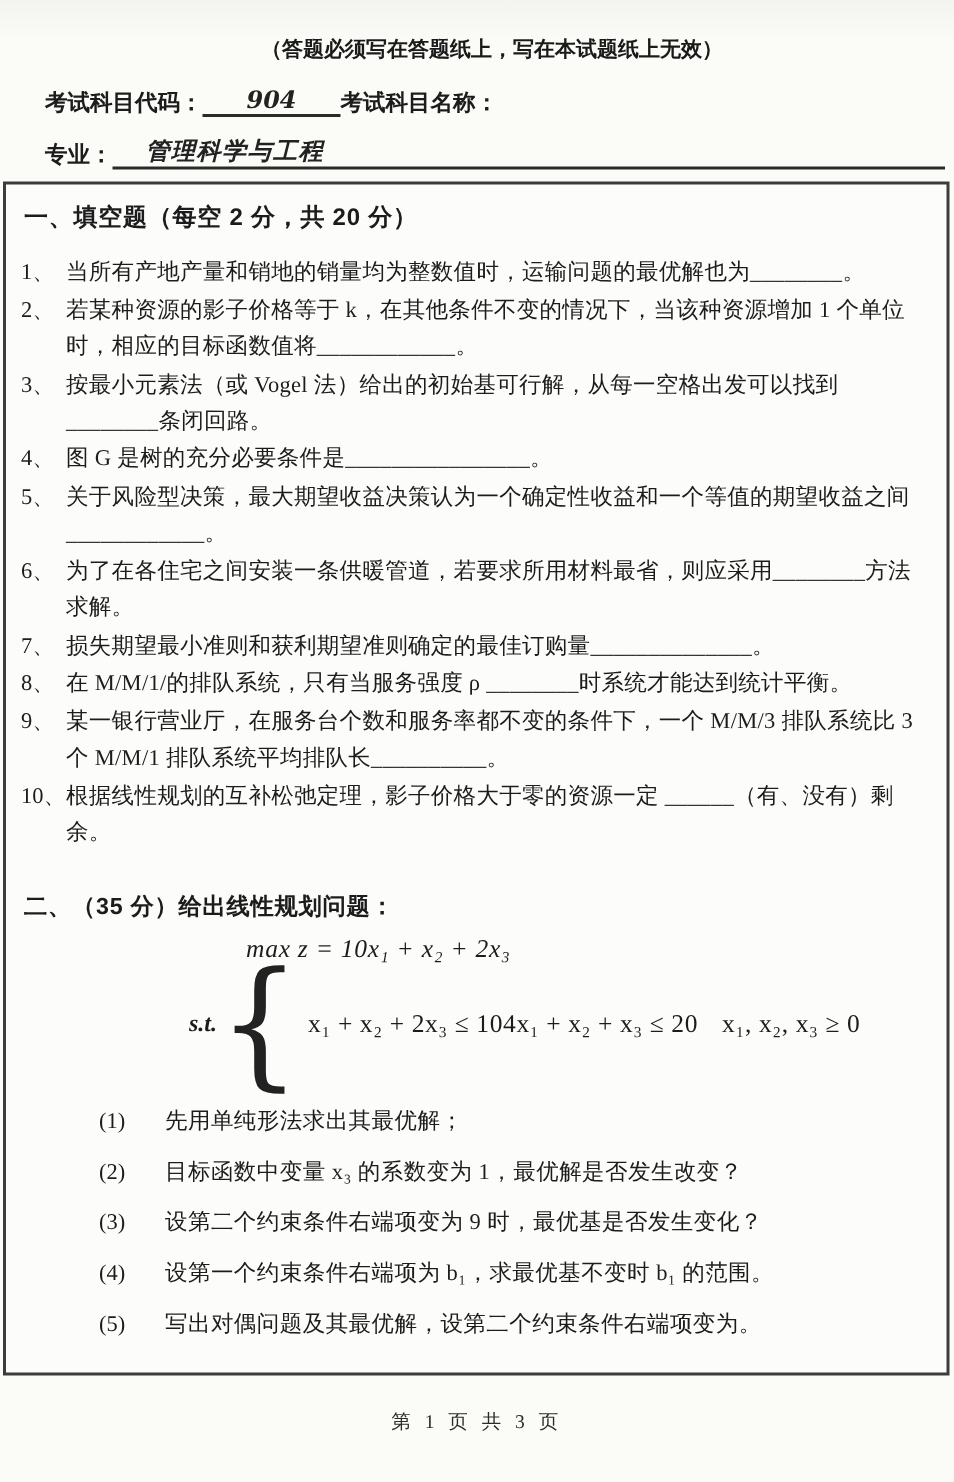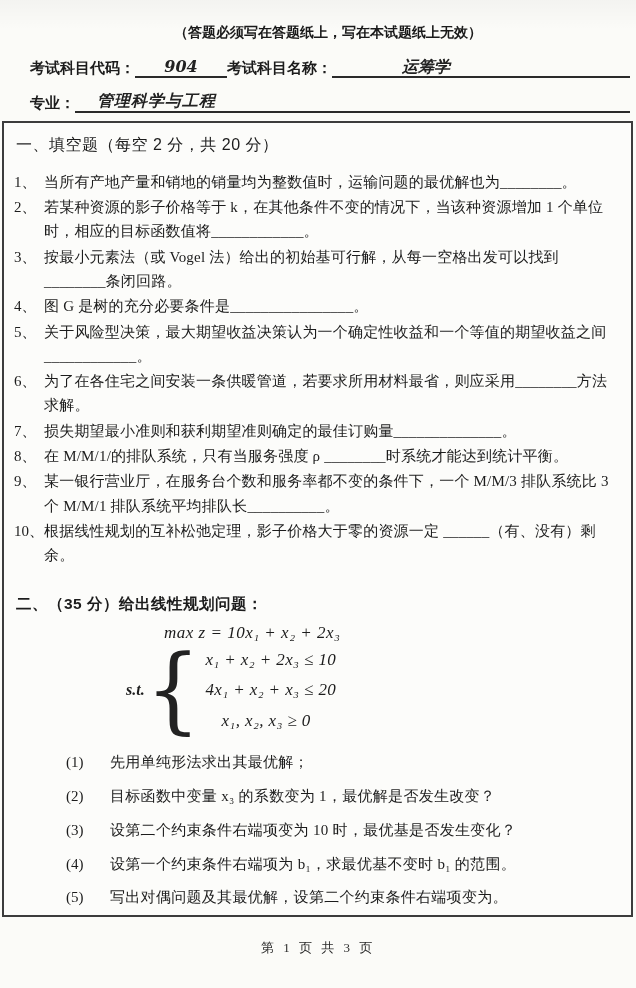--- a/index.html
+++ b/index.html
@@ -64,21 +64,21 @@
   .main-box {
     margin: 8px 3px 0 2px;
     border: 2px solid #3c3c3c;
     height: 796px;
     padding: 10px 12px 6px 10px;
     background: #fcfcfa;
     overflow: hidden;
   }
   .sec1-heading {
     font-size: 16px;
-    font-weight: normal;
+    font-weight: bold;
     font-family: "Liberation Sans", "DejaVu Sans", sans-serif;
     margin: 2px 0 14px 2px;
     letter-spacing: 0.5px;
   }
   .items { font-size: 15px; line-height: 1.62; }
   .item { display: flex; margin-bottom: 1px; }
   .item-num { min-width: 30px; flex-shrink: 0; }
   .item-text { flex: 1; letter-spacing: 0.2px; }
   .sec2 { margin-top: 26px; }
   .sec2-heading {
@@ -106,23 +106,21 @@
     font-size: 86px;
     line-height: 0.9;
     font-weight: 400;
     color: #222;
     transform: scaleY(1.08);
     font-family: "DejaVu Serif", serif;
     margin-right: 5px;
   }
   .constraints {
     display: flex;
-    flex-direction: column;
     font-size: 17px;
-    font-style: italic;
     line-height: 1.8;
     letter-spacing: 0.4px;
     justify-content: flex-end;
   }
   .constraint-line:last-child { padding-left: 16px; }
   .subquestions { margin: 16px 0 0 52px; font-size: 15px; }
   .subq { display: flex; line-height: 1.45; margin-bottom: 12px; }
   .subq-num { width: 44px; flex-shrink: 0; }
   .subq-text { flex: 1; letter-spacing: 0.3px; }
   .page-footer {
@@ -137,21 +135,20 @@
 <body>
 
 <div class="page">
 
   <div class="doc-subtitle">（答题必须写在答题纸上，写在本试题纸上无效）</div>
 
   <div class="field-row">
     <span>考试科目代码：</span>
     <span class="fill code">904</span>
     <span>考试科目名称：</span>
-    <span class="fill name">运筹学</span>
   </div>
 
   <div class="field-row second">
     <span>专业：</span>
     <span class="fill major">管理科学与工程</span>
   </div>
 
   <div class="main-box">
 
     <div class="sec1-heading">一、填空题（每空 2 分，共 20 分）</div>
@@ -219,21 +216,21 @@
         <div class="subq">
           <span class="subq-num">(1)</span>
           <span class="subq-text">先用单纯形法求出其最优解；</span>
         </div>
         <div class="subq">
           <span class="subq-num">(2)</span>
           <span class="subq-text">目标函数中变量 x₃ 的系数变为 1，最优解是否发生改变？</span>
         </div>
         <div class="subq">
           <span class="subq-num">(3)</span>
-          <span class="subq-text">设第二个约束条件右端项变为 10 时，最优基是否发生变化？</span>
+          <span class="subq-text">设第二个约束条件右端项变为 9 时，最优基是否发生变化？</span>
         </div>
         <div class="subq">
           <span class="subq-num">(4)</span>
           <span class="subq-text">设第一个约束条件右端项为 b₁，求最优基不变时 b₁ 的范围。</span>
         </div>
         <div class="subq">
           <span class="subq-num">(5)</span>
           <span class="subq-text">写出对偶问题及其最优解，设第二个约束条件右端项变为。</span>
         </div>
       </div>

